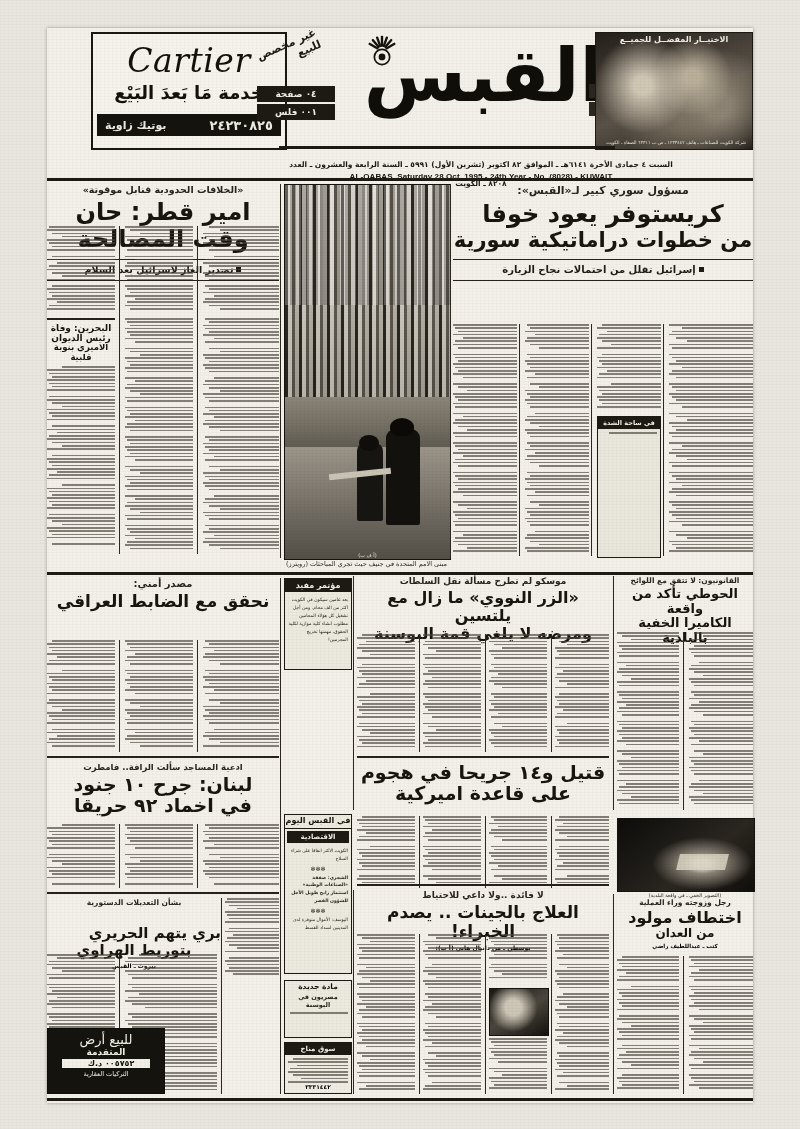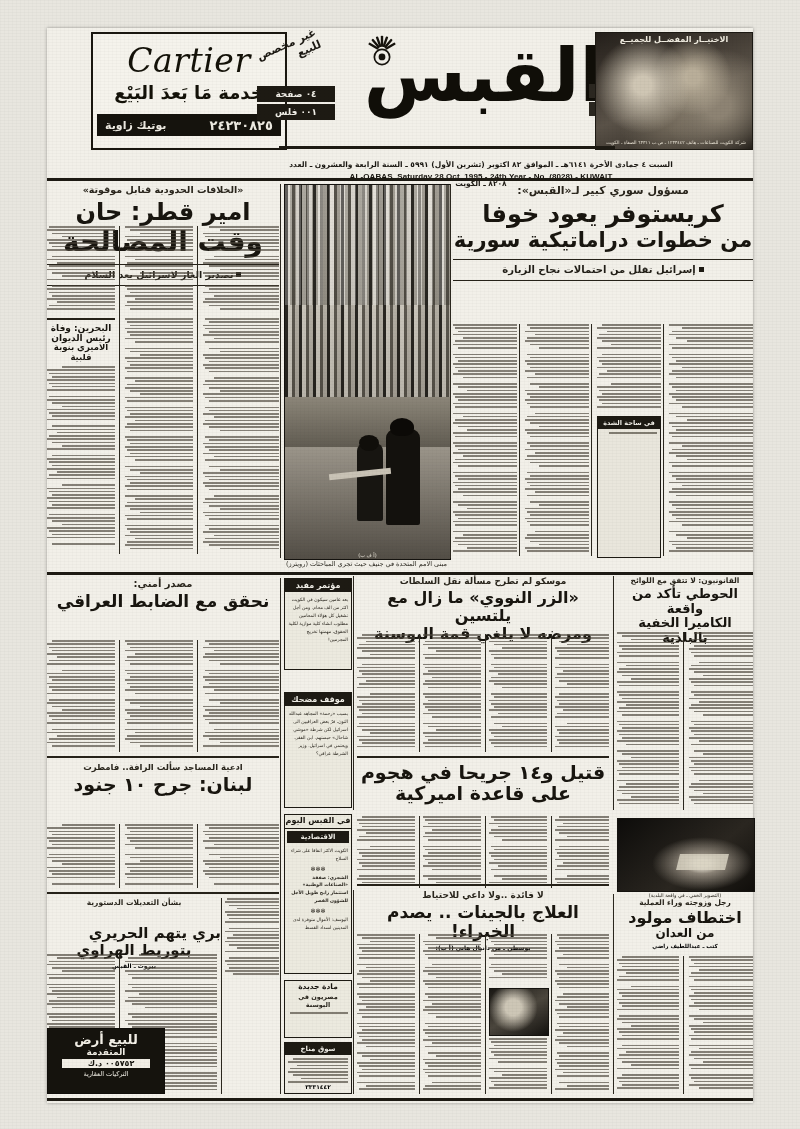--- a/index.html
+++ b/index.html
@@ -156,21 +156,21 @@
       <div class="rule" style="margin-top:6px;"></div>
       <div class="ar" style="text-align:center;font-size:10px;font-weight:bold;margin-top:4px;color:#201d16;">
         <span class="bullet"></span><span>إسرائيل تقلل من احتمالات نجاح الزيارة</span>
       </div>
       <div class="rule" style="margin-top:5px;"></div>
     </div>
 
     <div class="blk ar" style="left:0;top:156px;width:232px;">
       <div class="kick" style="text-align:center;font-size:9.5px;">«الخلافات الحدودية قنابل موقوتة»</div>
       <div class="hl" style="font-size:24px;text-align:center;margin-top:4px;">امير قطر: حان</div>
-      <div class="hl" style="font-size:28px;text-align:center;">وقت المصالحة</div>
+      <div class="hl" style="font-size:24px;text-align:center;">وقت المصالحة</div>
       <div class="rule" style="margin-top:6px;"></div>
       <div class="ar" style="text-align:center;font-size:9.5px;font-weight:bold;margin-top:4px;color:#201d16;">
         <span class="bullet"></span><span>تصدير الغاز لاسرائيل بعد السلام</span>
       </div>
       <div class="rule" style="margin-top:5px;"></div>
     </div>
 
     <div class="photo" style="left:237px;top:156px;width:165px;height:374px;">
       <div style="position:absolute;inset:0;background:
           linear-gradient(180deg,#cfcac0 0%,#b5b0a5 22%,#8f8a80 48%,#6d685f 70%,#46423b 100%);"></div>
@@ -865,24 +865,20 @@
         <div class="ln s1"></div>
         <div class="ln s2"></div>
         <div class="ln s5"></div>
         <div class="ln s1"></div>
       </div>
 
     <div class="blk" style="left:237px;top:550px;width:68px;height:92px;border:1px solid #1d1a13;background:#eceadf;">
       <div class="boxhdr ar" style="font-size:8px;padding:2px 0;">مؤتمر مفيد</div>
       <div class="ar" style="font-size:4.6px;line-height:1.75;padding:4px 3px;color:#2a261e;">بعد عامين سيكون في الكويت اكثر من الف محام. ومن أجل تشغيل كل هؤلاء المحامين مطلوب انشاء كلية موازية لكلية الحقوق، مهمتها تخريج المجرمين!</div>
     </div>
-    <div class="blk" style="left:237px;top:664px;width:68px;height:116px;border:1px solid #1d1a13;background:#eceadf;">
-      <div class="boxhdr ar" style="font-size:8px;padding:2px 0;">موقف مضحك</div>
-      <div class="ar" style="font-size:4.6px;line-height:1.75;padding:4px 3px;color:#2a261e;">بسبب «رحمة» المجاهد عبدالله التون، فرّ بعض العراقيين الى اسرائيل لكن شرطة «موشي شاحال» حبستهم. ابن الفقر، ويحتمي في اسرائيل. وزير الشرطة عراقي؟</div>
-    </div>
 
     <div class="blk ar" style="left:310px;top:548px;width:252px;">
       <div class="kick" style="text-align:center;font-size:9px;">موسكو لم تطرح مسألة نقل السلطات</div>
       <div class="hl" style="font-size:16px;text-align:center;margin-top:2px;">«الزر النووي» ما زال مع يلتسين</div>
       <div class="hl" style="font-size:16px;text-align:center;">ومرضه لا يلغي قمة البوسنة</div>
     </div>
     <div class="blk body-lines tiny" style="left:310px;top:606px;width:58px;height:118px;">
         <div class="ln s2"></div>
         <div class="ln s1"></div>
         <div class="ln s4"></div>
@@ -1155,20 +1151,21 @@
     <div class="vsep" style="left:504px;top:606px;height:118px;"></div>
     <div class="vsep" style="left:72px;top:612px;height:112px;"></div>
     <div class="vsep" style="left:150px;top:612px;height:112px;"></div>
 
     <div class="blk rule2" style="left:0;top:728px;width:232px;"></div>
     <div class="blk rule2" style="left:310px;top:728px;width:252px;"></div>
 
     <div class="blk ar" style="left:0;top:734px;width:232px;">
       <div class="kick" style="text-align:center;font-size:8.5px;">ادعية المساجد سألت الرافة.. فامطرت</div>
       <div class="hl" style="font-size:19px;text-align:center;margin-top:2px;">لبنان: جرح ١٠ جنود</div>
+      <div class="hl" style="font-size:19px;text-align:center;">في اخماد ٩٢ حريقا</div>
     </div>
     <div class="blk body-lines tiny" style="left:0;top:796px;width:68px;height:64px;">
         <div class="ln s5"></div>
         <div class="ln s1"></div>
         <div class="ln s3"></div>
         <div class="ln s2"></div>
         <div class="ln s1"></div>
         <div class="ln s3"></div>
         <div class="ln s2"></div>
         <div class="ln s1"></div>
@@ -1786,21 +1783,21 @@
           <div class="ln s3"></div>
           <div class="ln s1"></div>
           <div class="ln s2"></div>
           <div class="ln s5"></div>
           <div class="ln s1"></div>
         </div>
       <div class="ar" style="text-align:center;font-size:6px;font-weight:bold;">٢٤٤١٣٣٣</div>
     </div>
 
     <div class="blk realestate" style="left:0;top:1000px;width:118px;height:66px;border:1px solid #100e0a;">
-      <div class="ar" style="text-align:center;font-size:13px;font-weight:bold;padding-top:3px;">للبيع أرض</div>
+      <div class="ar" style="text-align:center;font-size:13px;font-weight:normal;padding-top:3px;">للبيع أرض</div>
       <div class="ar" style="text-align:center;font-size:9px;font-weight:bold;">المتقدمة</div>
       <div class="ar" style="text-align:center;font-size:8px;font-weight:bold;background:#f2efe6;color:#15130d;margin:2px 14px;padding-left:10px;">٢٥٧٥٠٠ د.ك</div>
       <div class="ar" style="text-align:center;font-size:6.5px;">التركيات العقارية</div>
     </div>
 
     <div class="blk rule3" style="left:0;top:1070px;width:706px;"></div>
   </div>
 </div>
 
 </body></html>

